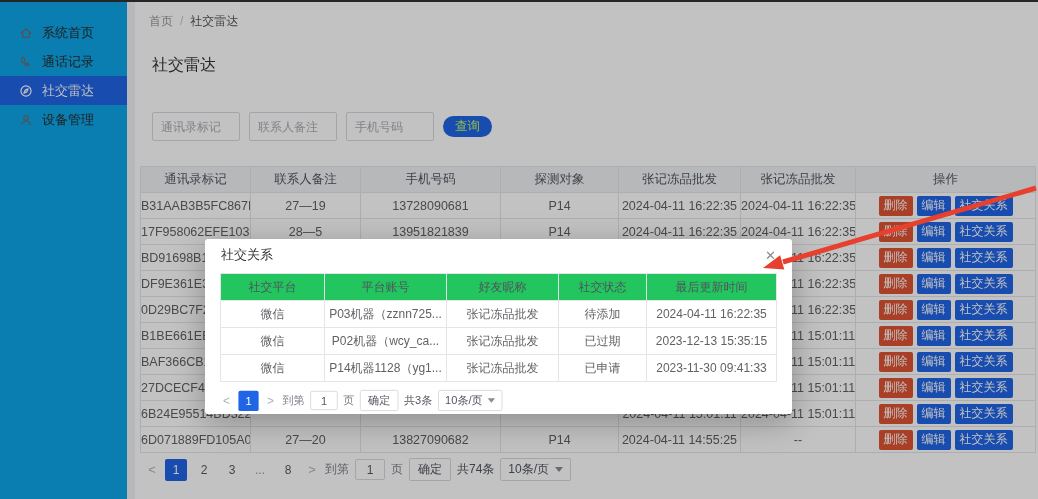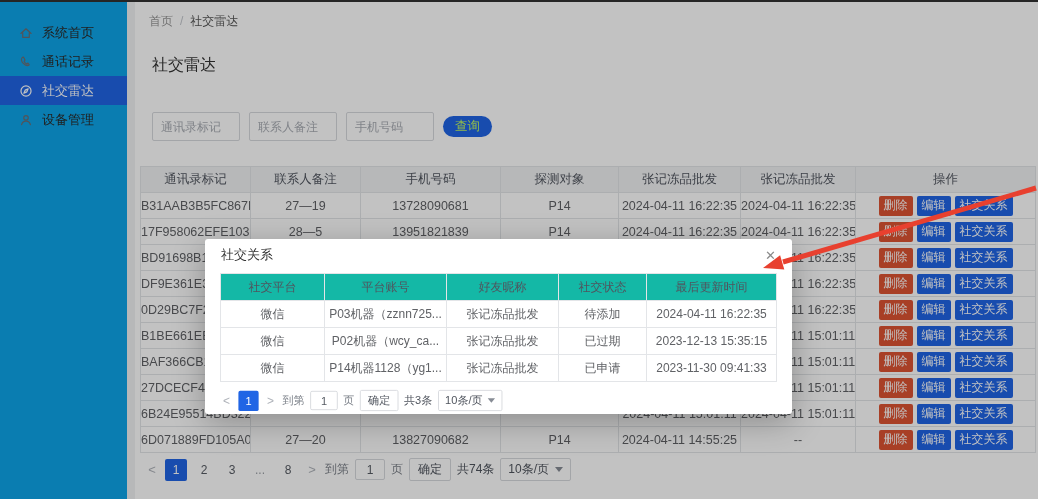--- a/index.html
+++ b/index.html
@@ -56,21 +56,21 @@
   .total-label{color:#50555e;}
   .size-select{height:23px;border:1px solid #d7d9dd;border-radius:2px;background:#fff;color:#50555e;font-size:12px;display:flex;align-items:center;gap:6px;padding:0 7px;cursor:pointer;}
   .caret-down{width:0;height:0;border-left:4px solid transparent;border-right:4px solid transparent;border-top:5px solid #878c95;}
 
   
   .backdrop{position:absolute;inset:0;background:rgba(0,0,0,0.24);z-index:10;}
   .modal{position:absolute;left:205px;top:237px;width:587px;height:175px;background:#fff;border-radius:3px;box-shadow:0 8px 32px rgba(0,0,0,.28);z-index:20;}
   .modal-header{height:32px;display:flex;align-items:center;justify-content:space-between;padding:0 16px;font-size:13px;color:#333;}
   .modal-close{color:#8a8a8a;font-size:13px;cursor:pointer;line-height:1;}
   table.mgrid{margin:2px 15px 0 15px;width:556px;border-collapse:collapse;font-size:12px;table-layout:fixed;}
-  .mgrid th{height:27px;background:#14b8a6;color:#50555e;font-weight:400;border:1px solid var(--border);}
+  .mgrid th{height:27px;background:#22c55e;color:#50555e;font-weight:400;border:1px solid var(--border);}
   .mgrid td{height:27px;text-align:center;color:var(--txt);border:1px solid var(--border);white-space:nowrap;overflow:hidden;}
   .modal .pager{margin:7px 0 0 15px;transform:scale(.92);transform-origin:left center;}
 
   
   .arrow-layer{position:absolute;inset:0;z-index:30;pointer-events:none;}
 </style>
 </head>
 <body>
 
 <div class="app">

